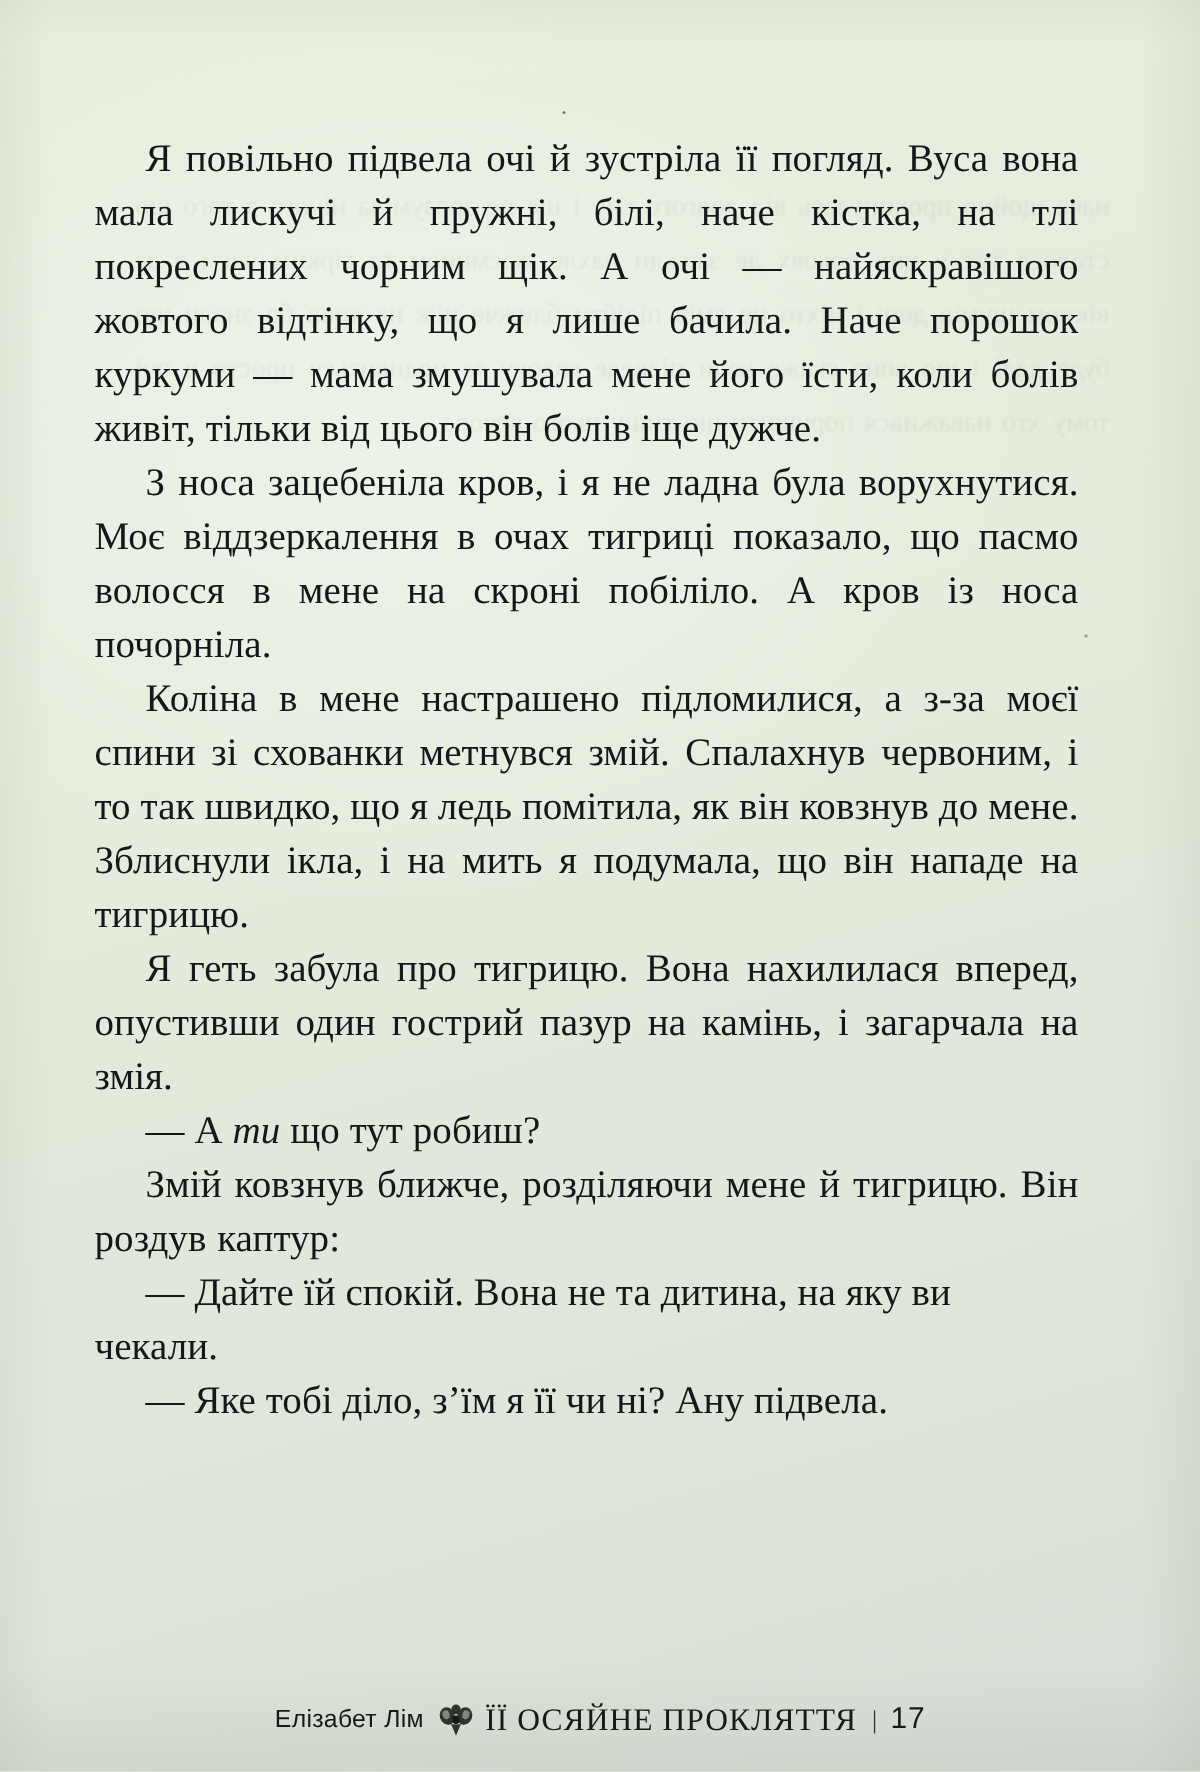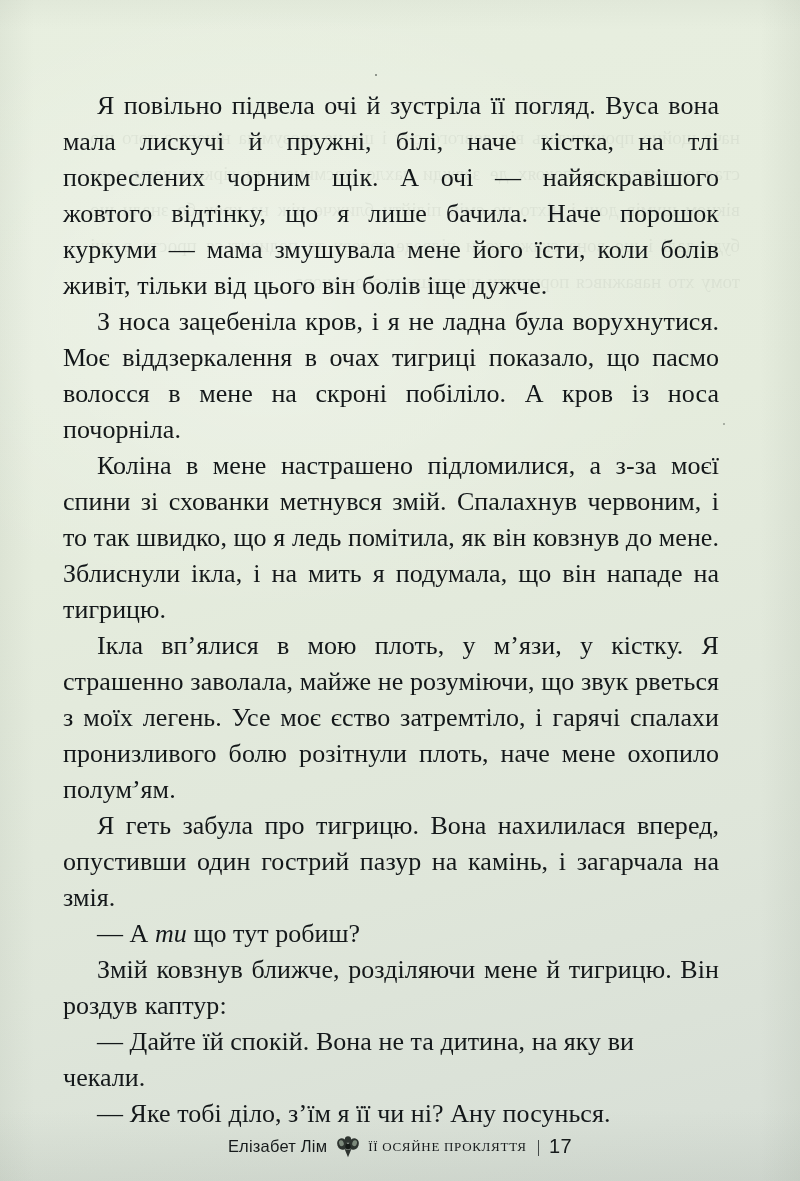--- a/index.html
+++ b/index.html
@@ -110,21 +110,21 @@
     align-items: center;
     justify-content: center;
     width: 26px;
     height: 22px;
     margin: 0 7px 0 8px;
     position: relative;
     top: 1px;
   }
   .footer-title {
     font-family: "Liberation Serif", "DejaVu Serif", serif;
-    font-size: 13px;
+    font-size: 21px;
     letter-spacing: 0.7px;
     line-height: 1;
   }
   .footer-sep {
     font-family: "Liberation Serif", "DejaVu Serif", serif;
     font-size: 17px;
     margin: 0 9px 0 10px;
     line-height: 1;
     color: #2a2f30;
   }
@@ -176,30 +176,29 @@
   </div>
 
   <div class="speck"></div>
   <div class="speck s2"></div>
   <div class="speck s3"></div>
 
   <div class="text-column">
     <p class="para">Я повільно підвела очі й зустріла її погляд. Вуса вона мала лискучі й пружні, білі, наче кістка, на тлі покреслених чорним щік. А очі — найяскравішого жовтого відтінку, що я лише бачила. Наче порошок куркуми — мама змушувала мене його їсти, коли болів живіт, тільки від цього він болів іще дужче.</p>
     <p class="para">З носа зацебеніла кров, і я не ладна була ворухнутися. Моє віддзеркалення в очах тигриці показало, що пасмо волосся в мене на скроні побіліло. А кров із носа почорніла.</p>
     <p class="para">Коліна в мене настрашено підломилися, а з-за моєї спини зі схованки метнувся змій. Спалахнув червоним, і то так швидко, що я ледь помітила, як він ковзнув до мене. Зблиснули ікла, і на мить я подумала, що він нападе на тигрицю.</p>
-    <p class="para">Ікла вп’ялися в мою плоть, у м’язи, у кістку. Я страшенно заволала, майже не розуміючи, що звук рветься з моїх легень. Усе моє єство затремтіло, і гарячі спалахи пронизливого болю розітнули плоть, наче мене охопило полум’ям.</p>
     <p class="para">Я геть забула про тигрицю. Вона нахилилася вперед, опустивши один гострий пазур на камінь, і загарчала на змія.</p>
 
     <p class="para dialogue">
       <span>— А </span><em>ти</em><span> що тут робиш?</span>
     </p>
 
     <p class="para wide-track">Змій ковзнув ближче, розділяючи мене й тигрицю. Він роздув каптур:</p>
     <p class="para dialogue">— Дайте їй спокій. Вона не та дитина, на яку ви чекали.</p>
-    <p class="para dialogue">— Яке тобі діло, з’їм я її чи ні? Ану посунься.</p>
+    <p class="para dialogue">— Яке тобі діло, з’їм я її чи ні? Ану підвела.</p>
   </div>
 
   <div class="footer">
     <span class="footer-author">Елізабет Лім</span>
 
     <span class="footer-ornament">
       <svg width="26" height="22" viewBox="0 0 26 22" aria-hidden="true">
         <g fill="#2e3430">
           <ellipse cx="7.2" cy="8.0" rx="5.0" ry="5.9" transform="rotate(-18 7.2 8.0)"></ellipse>
           <ellipse cx="18.8" cy="8.0" rx="5.0" ry="5.9" transform="rotate(18 18.8 8.0)"></ellipse>

